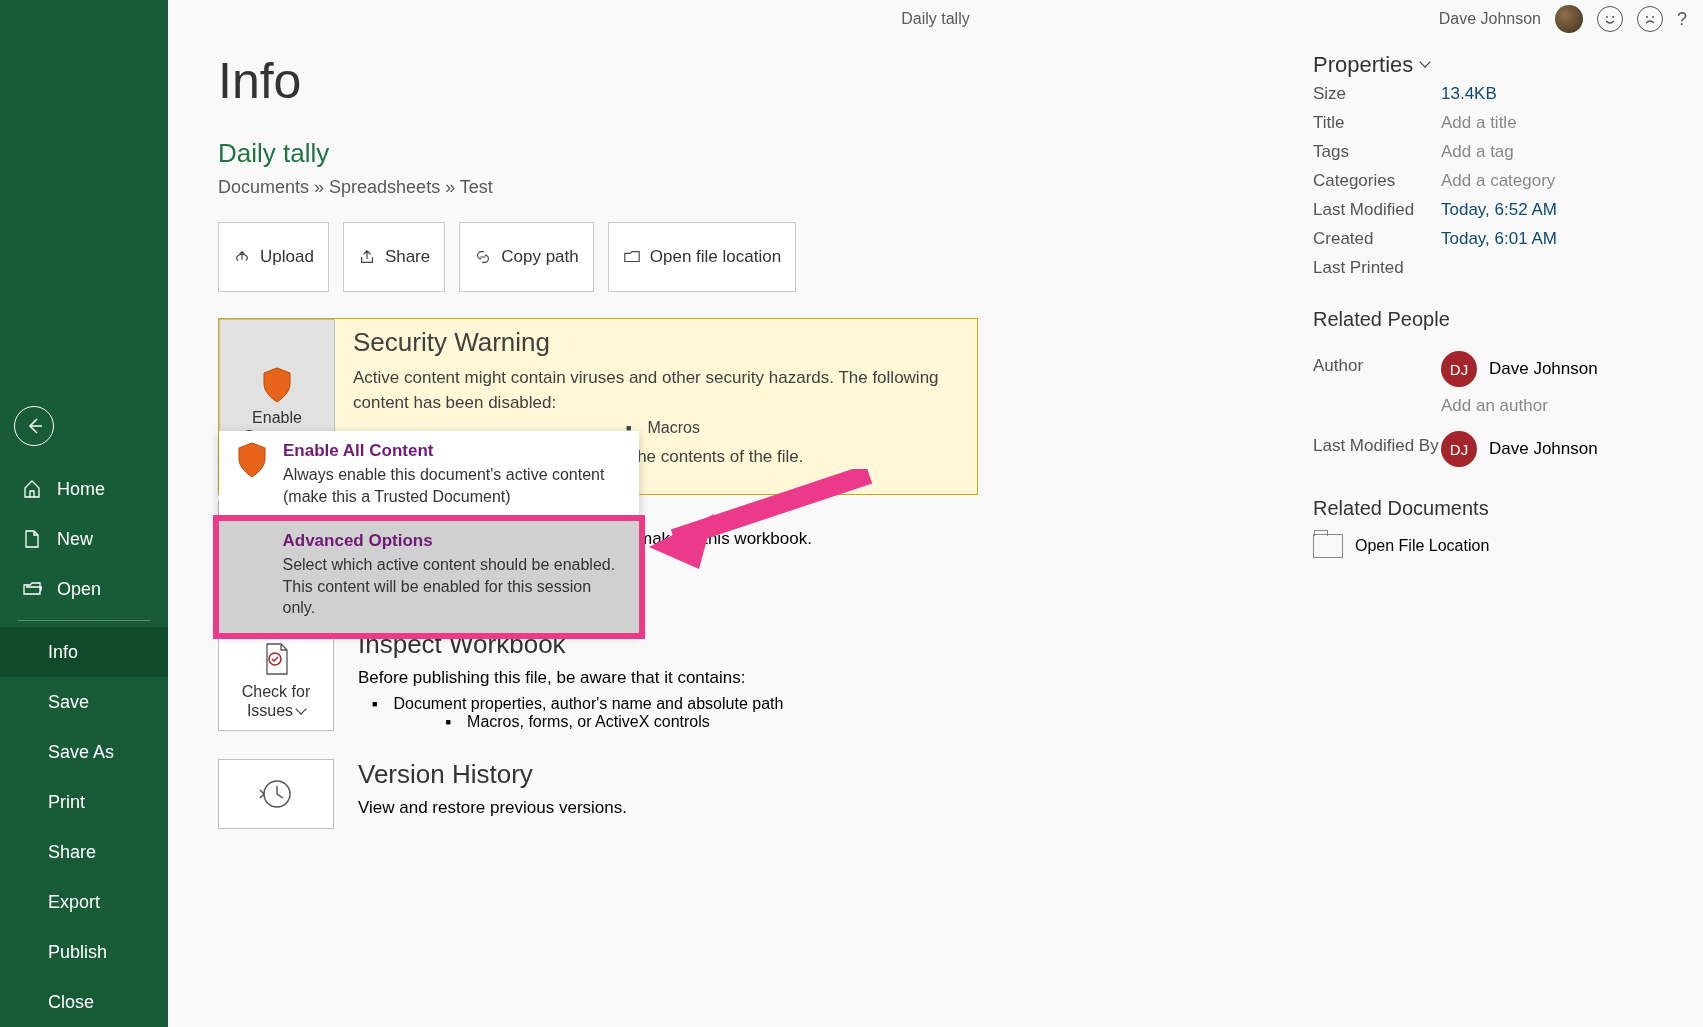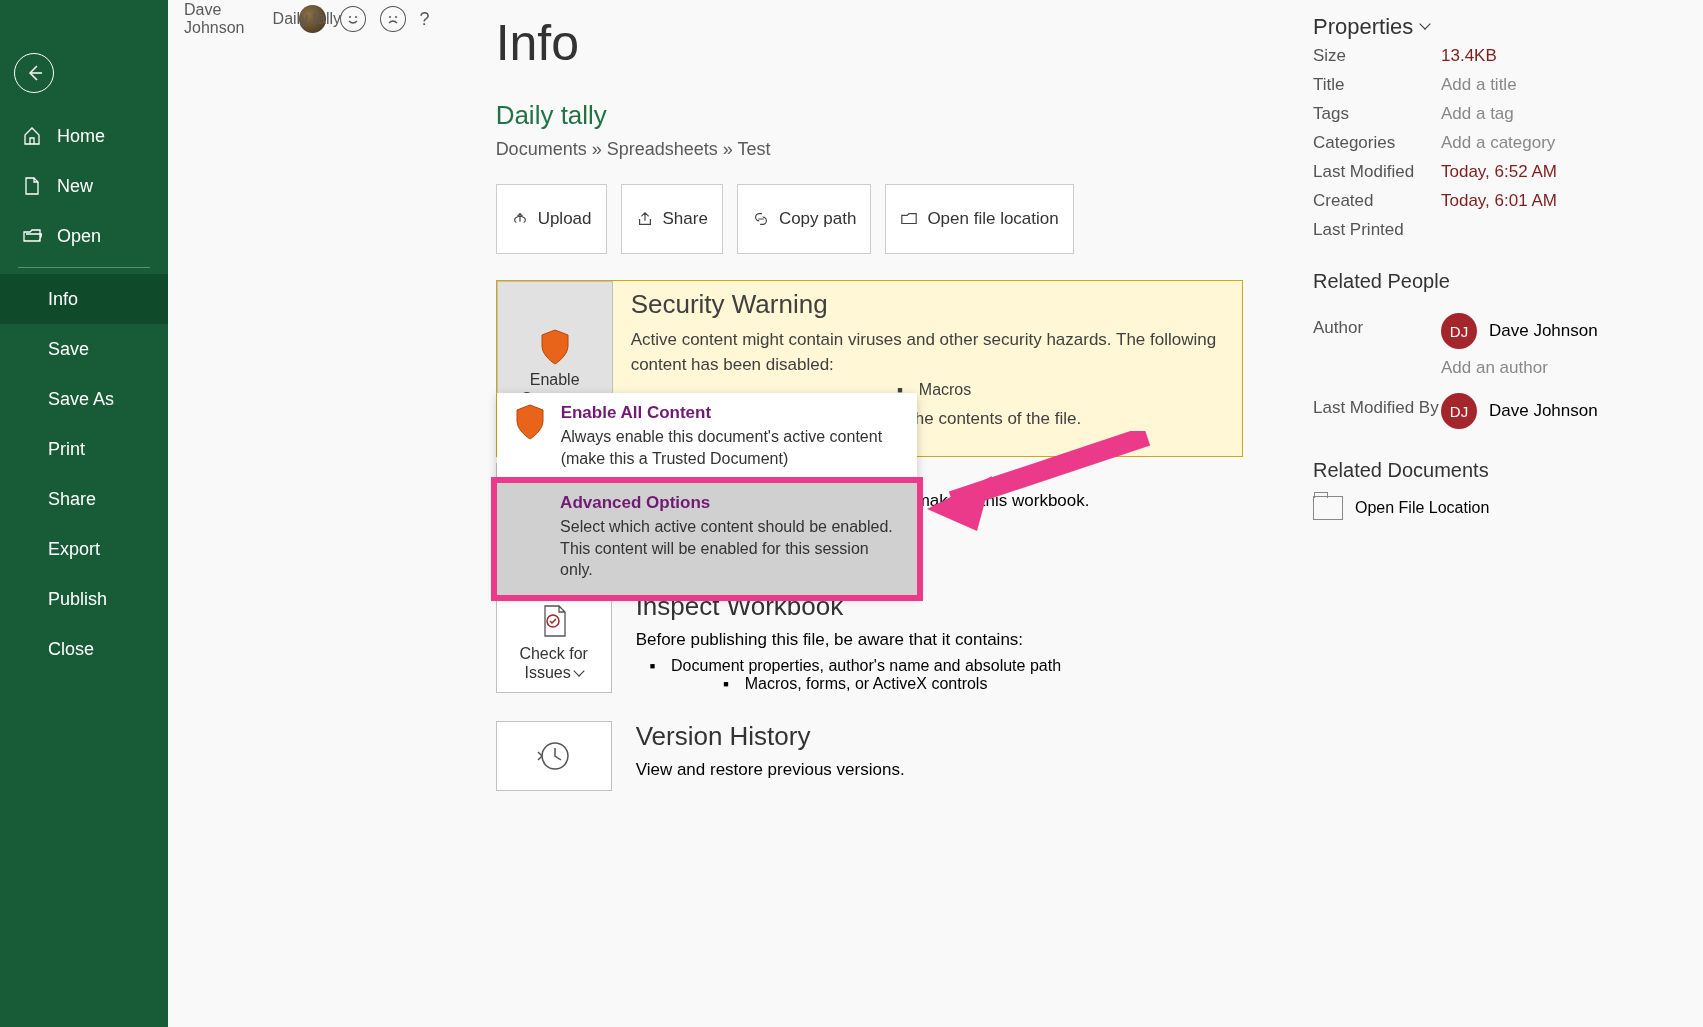--- a/index.html
+++ b/index.html
@@ -1,29 +1,29 @@
 <!DOCTYPE html>
 <html><head>
 <meta charset="utf-8">
 <style>
 * { margin: 0; padding: 0; box-sizing: border-box; font-family: "Segoe UI", -apple-system, sans-serif; }
 body { width: 1703px; height: 1027px; overflow: hidden; background: #fff; display: flex; }
 
 
-.sidebar { width: 168px; background: #185c37; color: #fff; display: flex; flex-direction: column; }
+.sidebar { width: 168px; background: #185c37; color: #fff; display: flex; flex-direction: column; justify-content: flex-end; }
 .back-btn { width: 40px; height: 40px; margin: 53px 0 18px 14px; border: 1.5px solid #fff; border-radius: 50%; display: flex; align-items: center; justify-content: center; cursor: pointer; }
 .sidebar-item { height: 50px; display: flex; align-items: center; padding-left: 22px; gap: 15px; font-size: 18px; cursor: pointer; }
 .sidebar-item.with-icon { padding-left: 22px; }
 .sidebar-item.no-icon { padding-left: 48px; }
 .sidebar-item.selected { background: #0f4a2a; }
 .sidebar-sep { height: 1px; background: rgba(255,255,255,0.3); margin: 6px 18px; }
 .sidebar-icon { width: 20px; height: 20px; flex-shrink: 0; }
 
 
-.main { flex: 1; display: flex; flex-direction: row; background: #f9f9f9; }
+.main { flex: 1; display: flex; flex-direction: column; background: #f9f9f9; }
 
 
 .titlebar { height: 38px; display: flex; align-items: center; padding: 0 16px; position: relative; }
 .title-center { position: absolute; left: 50%; transform: translateX(-50%); font-size: 16px; color: #5a5a5a; }
 .title-right { margin-left: auto; display: flex; align-items: center; gap: 14px; }
 .user-name { font-size: 16px; color: #5a5a5a; }
 .avatar { width: 28px; height: 28px; border-radius: 50%; background: radial-gradient(circle at 35% 35%, #8b6f47 0%, #5d4a2f 60%, #3a2f1d 100%); }
 .face-icon { width: 26px; height: 26px; border: 1.5px solid #555; border-radius: 50%; display: flex; align-items: center; justify-content: center; font-size: 14px; color: #555; }
 .help-icon { font-size: 18px; color: #555; }
 
@@ -59,21 +59,21 @@
 .arrow { position: absolute; color: #ec3a8b; }
 
 
 .info-block { display: flex; gap: 24px; margin-bottom: 28px; }
 .info-body h2 { font-size: 26px; font-weight: 400; color: #333; margin-bottom: 6px; }
 
 
 .prop-title { font-size: 22px; color: #333; margin-bottom: 6px; display: flex; align-items: center; gap: 4px; }
 .prop-row { display: flex; font-size: 17px; margin-bottom: 9px; }
 .prop-label { width: 128px; color: #555; }
-.prop-val { color: #7f1d1d; }
+.prop-val { color: #0c4a6e; }
 .prop-placeholder { color: #888; }
 .section-h { font-size: 20px; color: #333; margin-top: 30px; margin-bottom: 14px; }
 .person { display: flex; align-items: center; gap: 12px; margin-top: 6px; }
 .person-badge { width: 36px; height: 36px; border-radius: 50%; background: #a4262c; color: #fff; display: flex; align-items: center; justify-content: center; font-size: 15px; }
 .folder-row { display: flex; align-items: center; gap: 12px; margin-top: 8px; }
 .folder-icon { width: 30px; height: 24px; border: 1.5px solid #888; position: relative; }
 .folder-icon::before { content: ""; position: absolute; top: -5px; left: 0; width: 12px; height: 5px; border: 1.5px solid #888; border-bottom: none; }
 
 .chevron::after { content: ""; display: inline-block; width: 7px; height: 7px; border-right: 1.5px solid currentColor; border-bottom: 1.5px solid currentColor; transform: rotate(45deg); margin-left: 4px; position: relative; top: -3px; }
 </style>

